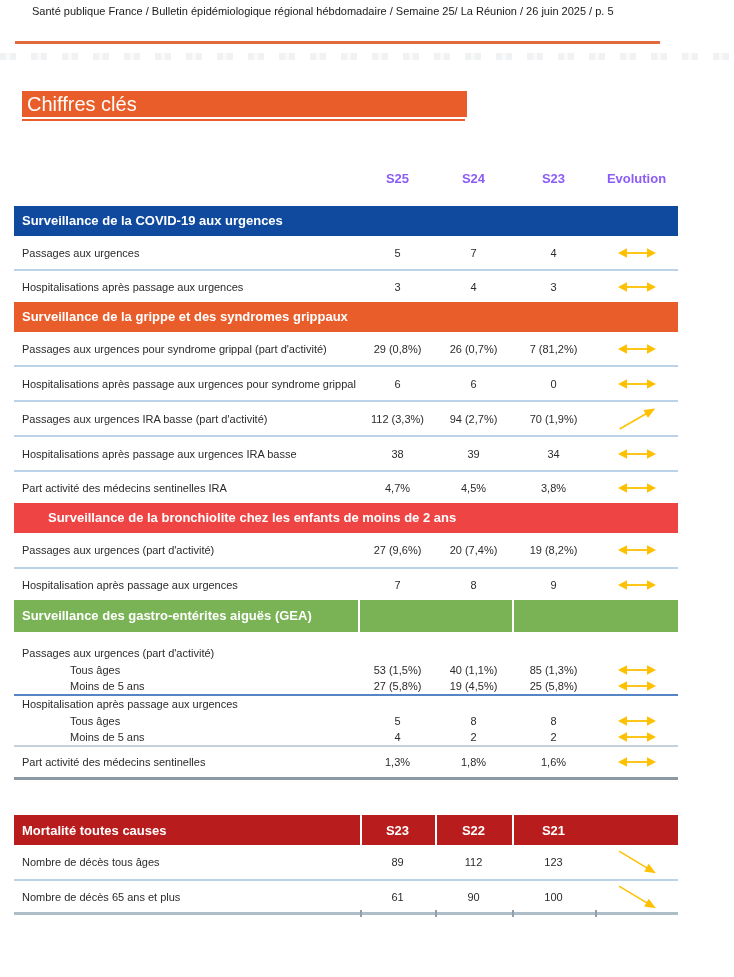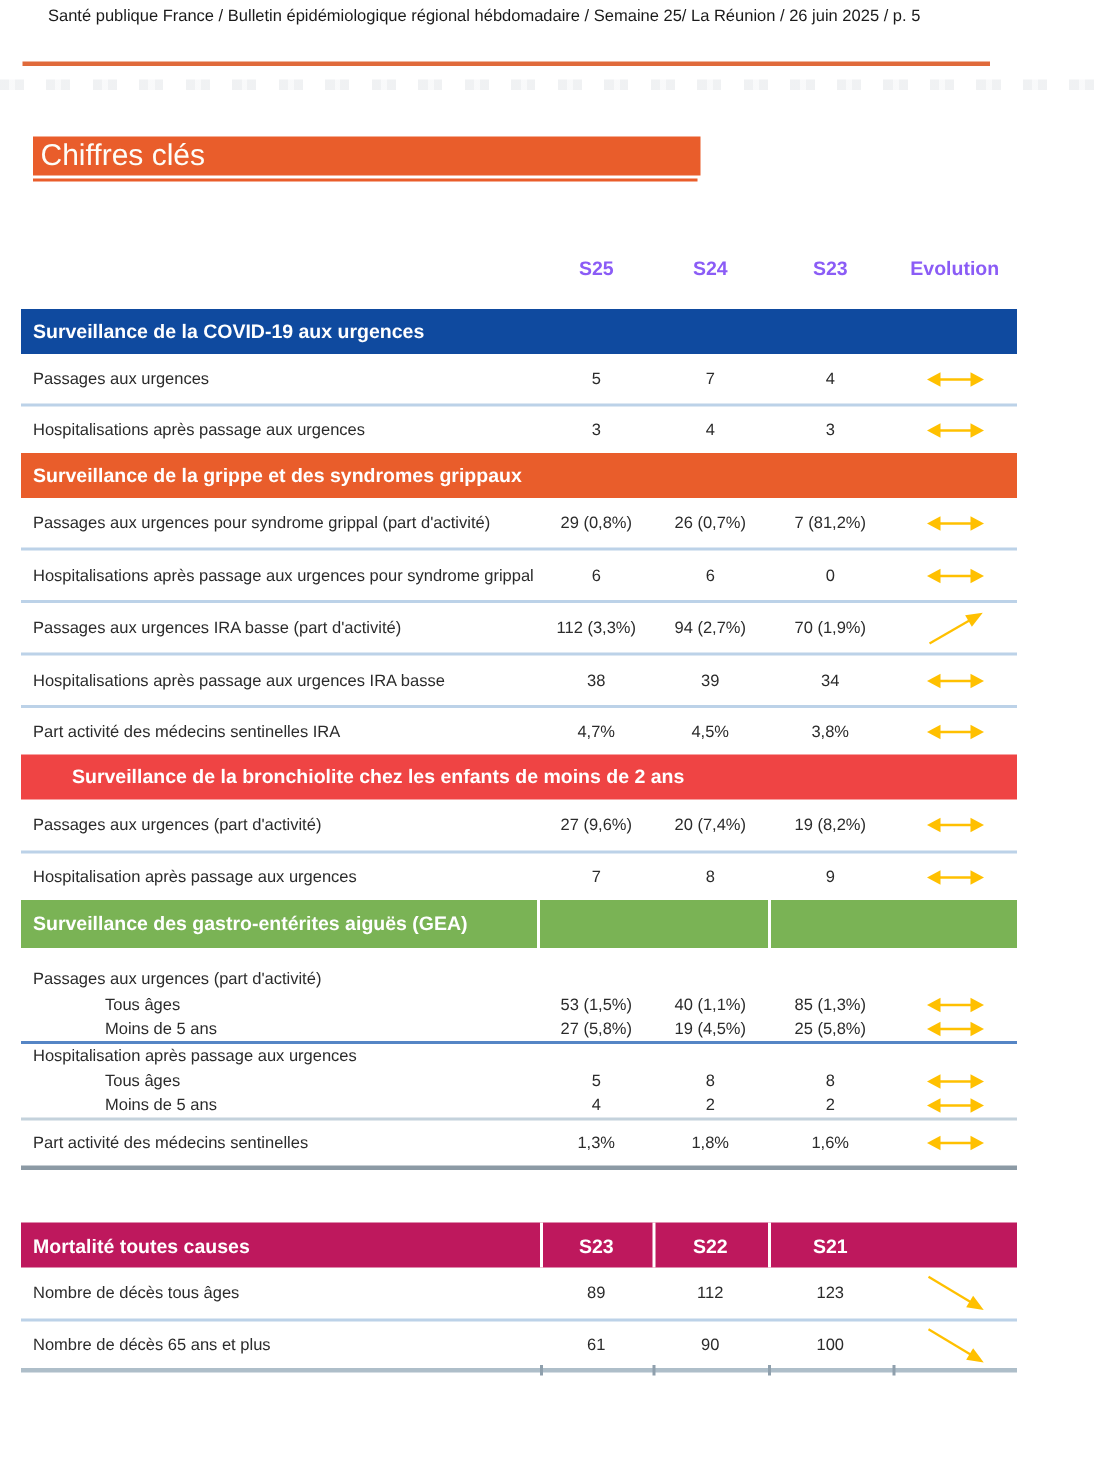--- a/index.html
+++ b/index.html
@@ -40,21 +40,21 @@
   .gea { font-size:11px; color:#2b2b2b; padding-top:13px; }
   .gea-group { height:17px; line-height:17px; padding-left:8px; }
   .gea-sub { display:flex; align-items:center; height:16px; }
   .gea-sub .c-label { padding-left:56px; }
   .sep-blue  { height:2px; background:#5585C5; width:664px; }
   .sep-light { height:2px; background:#C4D2DC; width:664px; }
   .part-row { display:flex; align-items:center; height:30px; font-size:11px; color:#2b2b2b; }
   .sep-gray { height:3px; background:#8C9AA5; width:664px; }
 
   .m-table { margin-top:35px; }
-  .m-banner { display:flex; align-items:center; width:664px; height:30px; background:#be185d; color:#ffffff;
+  .m-banner { display:flex; align-items:center; width:664px; height:30px; background:#b91c1c; color:#ffffff;
     font-weight:bold; position:relative; box-sizing:border-box; }
   .m-banner .c-label { font-size:13px; }
   .m-banner .mh { font-size:13px; text-align:center; }
 
   .bottom-line { position:relative; height:3px; background:#AEBEC9; width:664px; }
   .bottom-line i { position:absolute; top:-2px; width:2px; height:7px; background:#8fa0ad; }
 
   .ar-up { transform:rotate(-30deg); }
   .ar-dn { transform:rotate(31deg); }
 </style>

